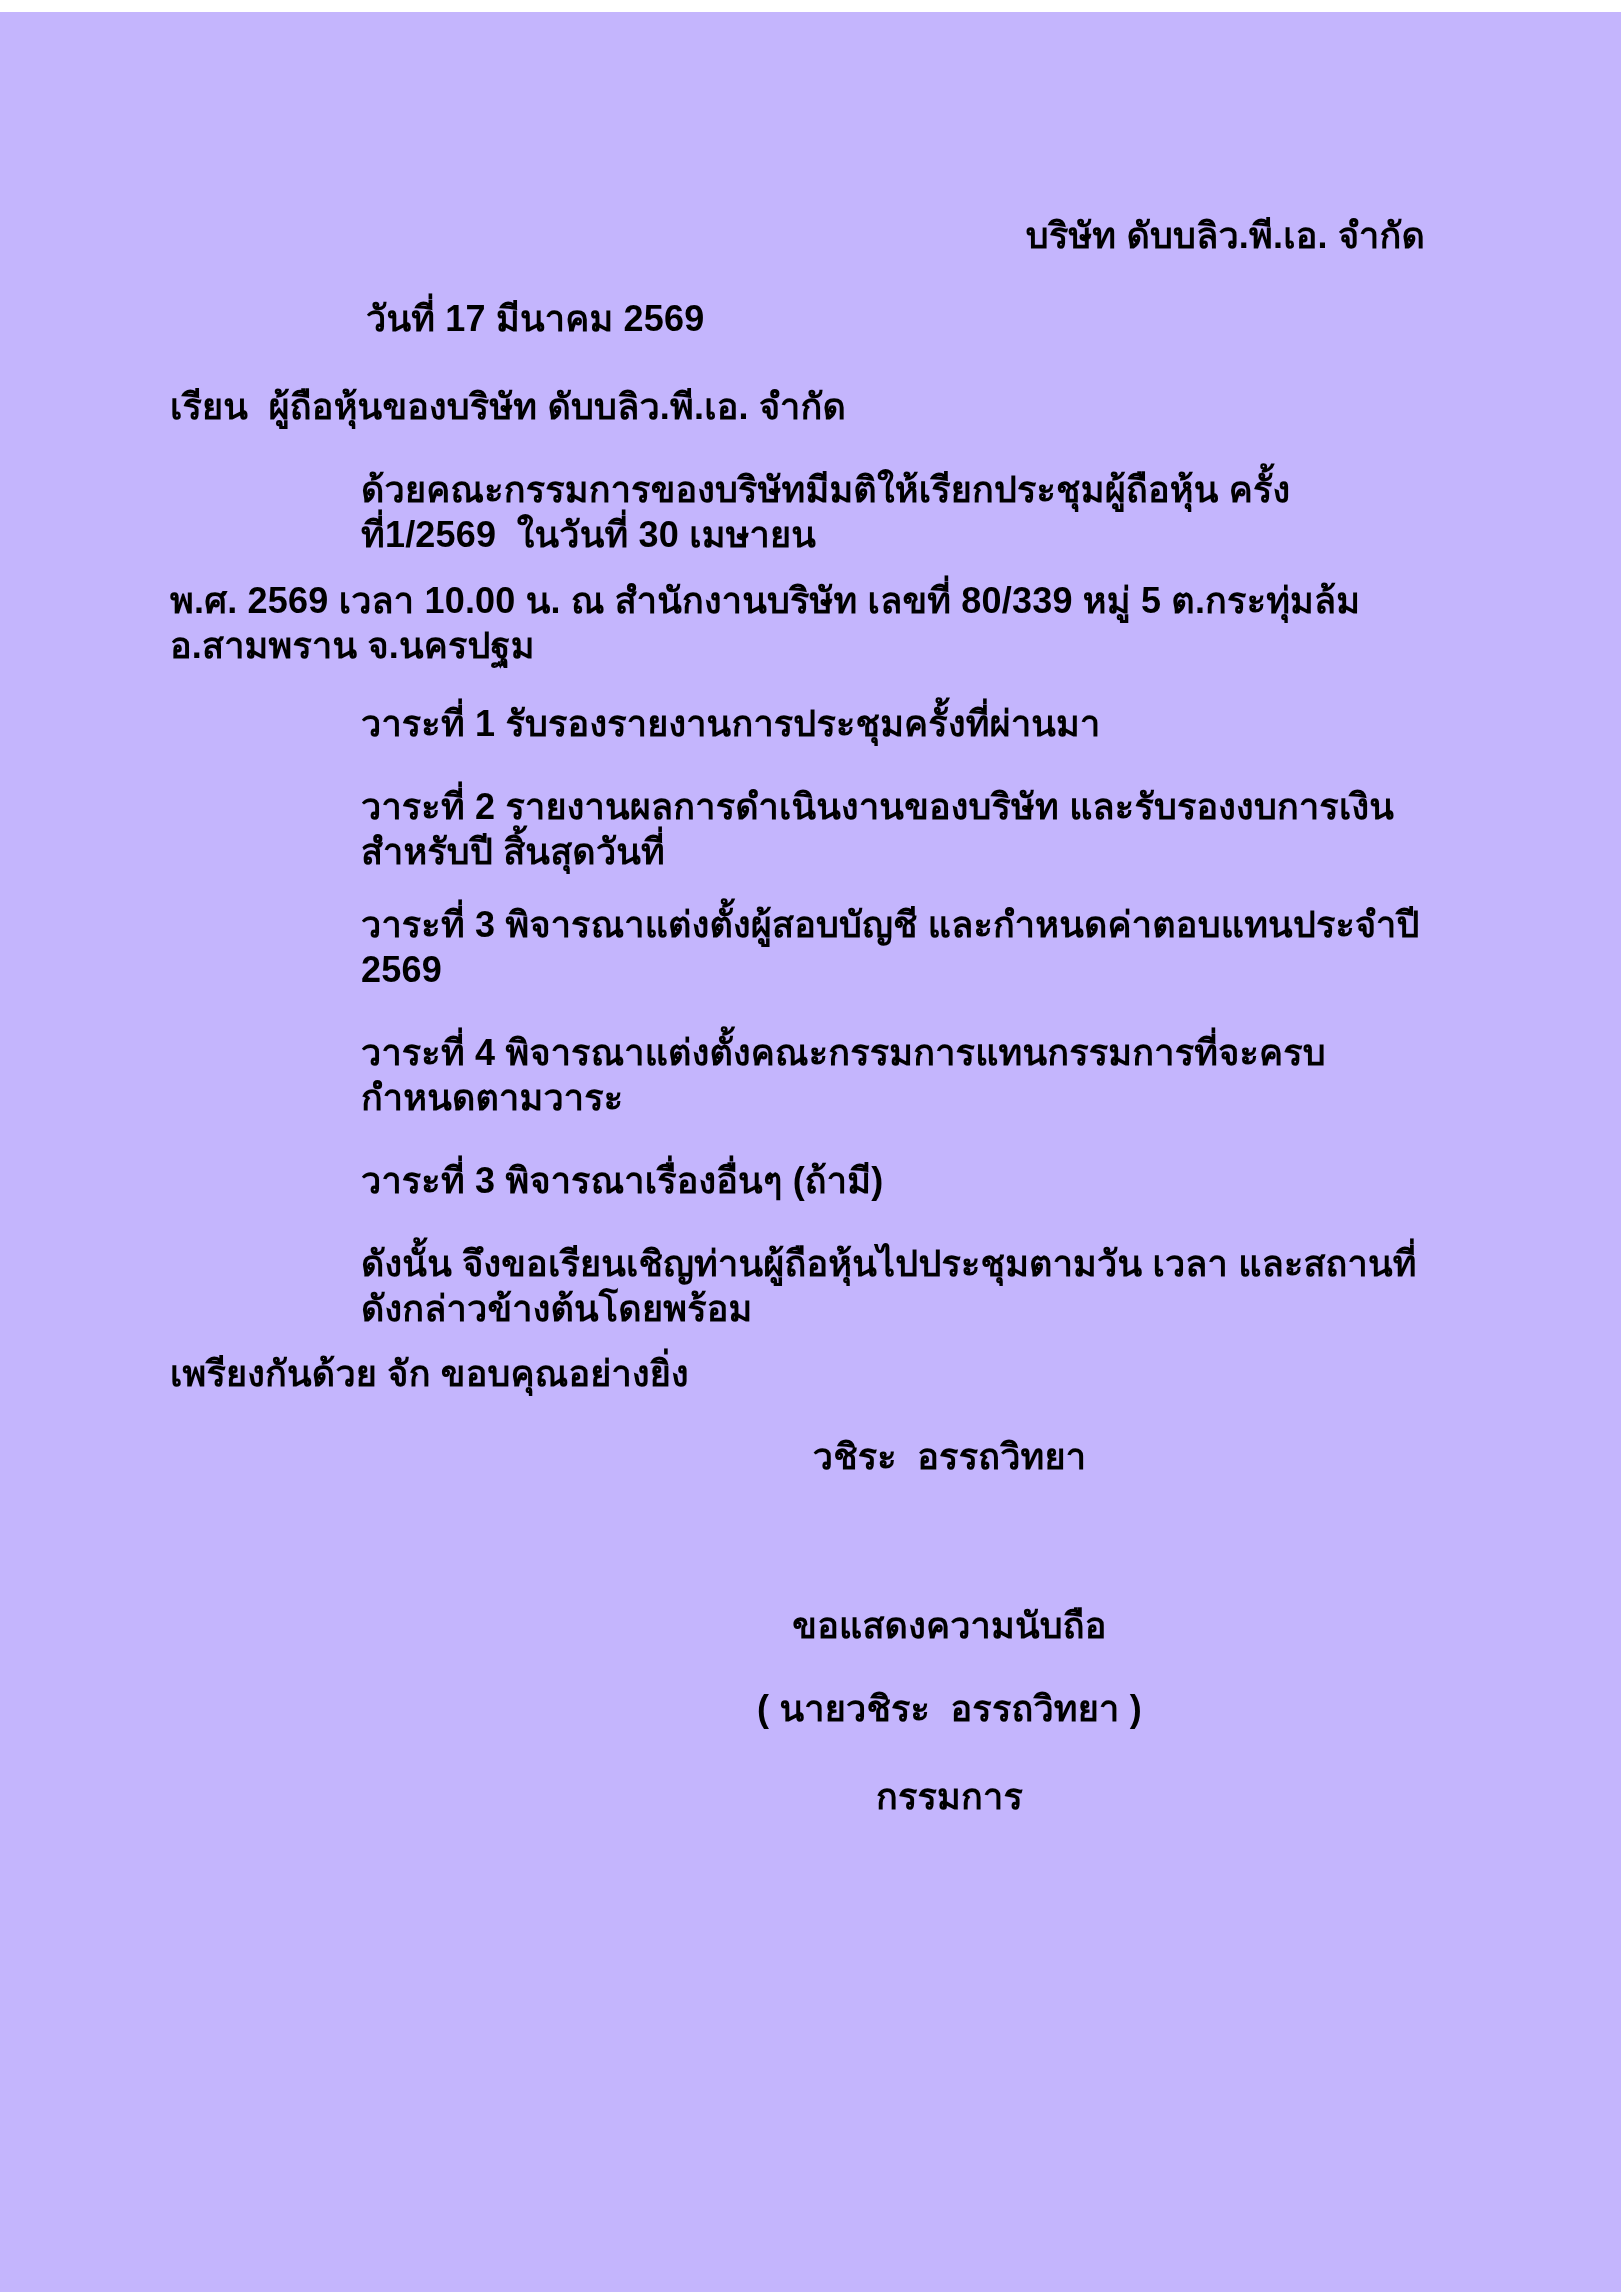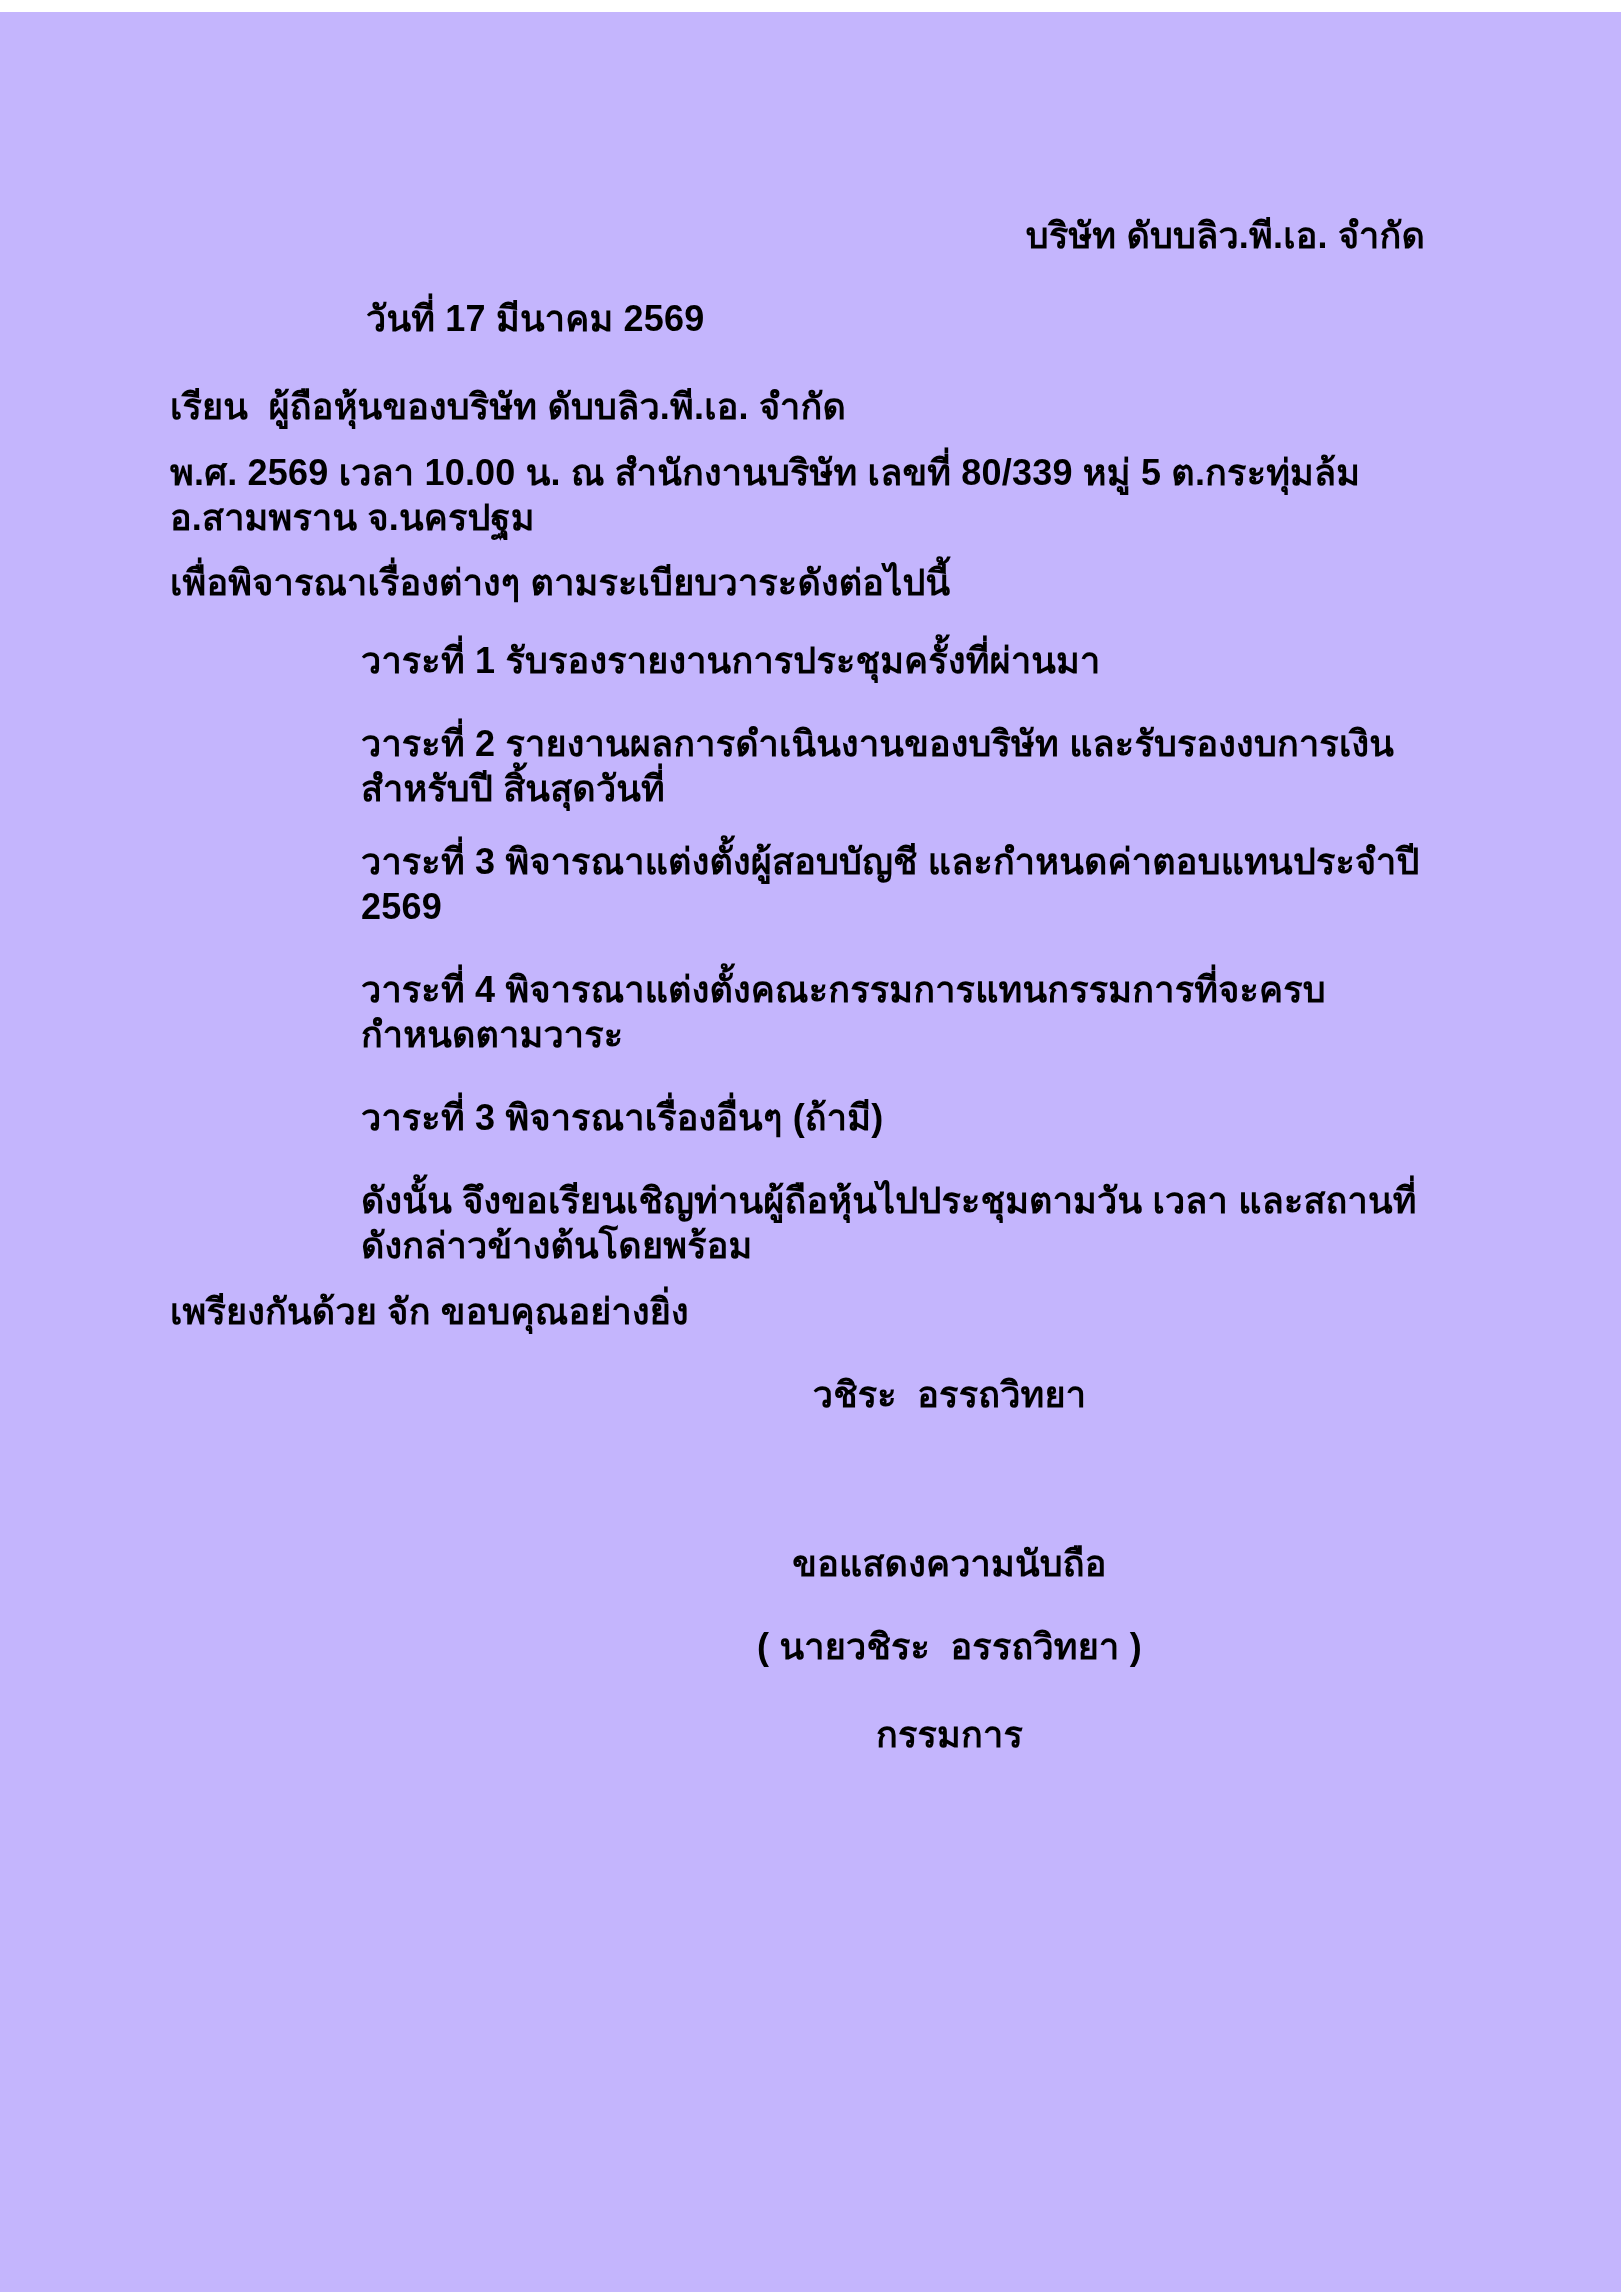--- a/index.html
+++ b/index.html
@@ -50,24 +50,24 @@
 
 <div class="page">
 
   <div class="line align-right">บริษัท ดับบลิว.พี.เอ. จำกัด</div>
 
   <div class="line date-center gap-date">วันที่ 17 มีนาคม 2569</div>
 
 
   <div class="line gap-salute">เรียน  ผู้ถือหุ้นของบริษัท ดับบลิว.พี.เอ. จำกัด</div>
 
+  <div class="line indent gap-para">ด้วยคณะกรรมการของบริษัทมีมติให้เรียกประชุมผู้ถือหุ้น ครั้งที่1/2569  ในวันที่ 30 เมษายน</div>
 
   <div class="line gap-wrap">พ.ศ. 2569 เวลา 10.00 น. ณ สำนักงานบริษัท เลขที่ 80/339 หมู่ 5 ต.กระทุ่มล้ม อ.สามพราน จ.นครปฐม</div>
 
-  <div class="line gap-wrap">เพื่อพิจารณาเรื่องต่างๆ ตามระเบียบวาระดังต่อไปนี้</div>
 
   <div class="line indent gap-agenda1">วาระที่ 1 รับรองรายงานการประชุมครั้งที่ผ่านมา</div>
 
   <div class="line indent gap-para">วาระที่ 2 รายงานผลการดำเนินงานของบริษัท และรับรองงบการเงินสำหรับปี สิ้นสุดวันที่</div>
 
 
   <div class="line indent gap-agenda3">วาระที่ 3 พิจารณาแต่งตั้งผู้สอบบัญชี และกำหนดค่าตอบแทนประจำปี 2569</div>
 
   <div class="line indent gap-para">วาระที่ 4 พิจารณาแต่งตั้งคณะกรรมการแทนกรรมการที่จะครบกำหนดตามวาระ</div>
 

